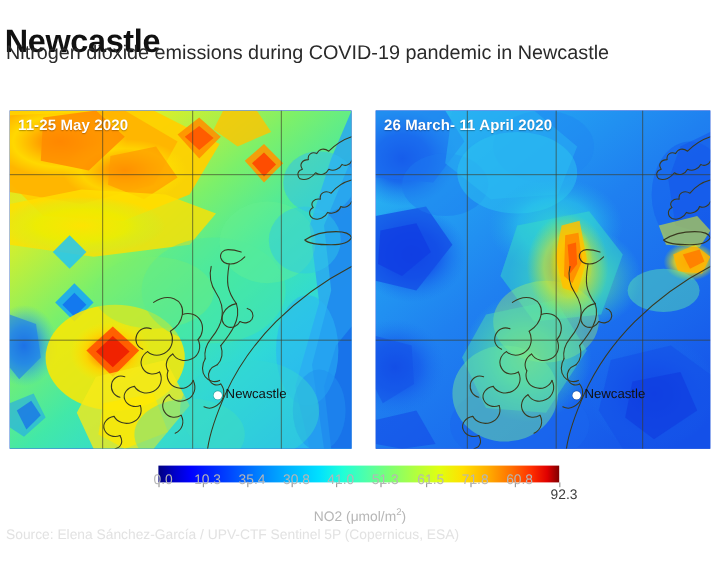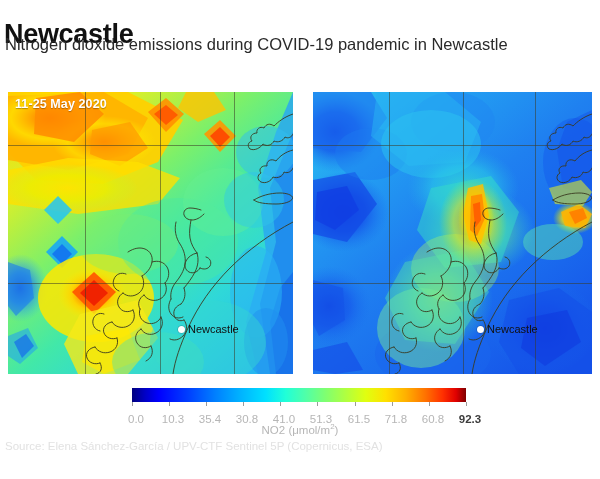--- a/index.html
+++ b/index.html
@@ -57,26 +57,26 @@
     font-size:11px;color:#111111;font-weight:400;
   }
 
   
   .cbar-wrap{position:absolute;left:0;top:386px;width:600px;height:60px;}
   .cbar{
     position:absolute;left:132px;top:2px;width:334px;height:14px;
   }
   .cbar-ticks{position:absolute;left:132px;top:16px;width:334px;height:6px;}
   .cbar-ticks i{position:absolute;top:0;width:1px;height:4px;background:#9a9a9a;}
-  .cbar-labels{position:absolute;left:0;top:27px;width:600px;height:16px;}
+  .cbar-labels{position:absolute;left:0;top:8px;width:600px;height:16px;}
   .cbar-labels span{
     position:absolute;top:0;transform:translateX(-50%);
     font-size:11.5px;color:#b6b6b6;white-space:nowrap;
   }
-  .cbar-labels span.last{color:#3c3c3c;font-weight:bold;}
+  .cbar-labels span.last{color:#3c3c3c;font-weight:normal;margin-top:13px;}
   .cbar-axis-label{
     position:absolute;left:0;top:36px;width:600px;text-align:center;
     font-size:11.5px;color:#b6b6b6;
   }
   .cbar-axis-label sup{font-size:8px;vertical-align:super;}
 
   
   .source{
     position:absolute;left:5px;top:440px;
     font-size:11.5px;color:#e2e2e2;white-space:nowrap;text-align:center;
@@ -369,20 +369,21 @@
         <path d="M137,254 C140,260 138,266 132,269"></path>
         <path d="M112,182 C107,180 102,182 100,187 C98,192 100,197 105,199"></path>
         <path d="M90,222 C85,220 80,223 79,228 C78,233 81,238 86,239"></path>
       </svg>
 
       <div class="city" style="left:164px;top:234px">
         <span class="dot"></span>
         <span class="cname">Newcastle</span>
       </div>
 
+      <div class="panel-label">26 March- 11 April 2020</div>
     </div>
   </div>
 
   <div class="cbar-wrap">
     <div class="cbar" style="background:linear-gradient(to right,
            #00007f 0%, #0000c8 4%, #0000ff 8%, #0040ff 17%, #0080ff 25%,
            #00b0ff 32%, #00e0ff 40%, #20ffd8 46%, #50ffa8 52%, #80ff70 58%,
            #b0ff40 64%, #e0ff10 70%, #ffe000 76%, #ffb000 82%, #ff7000 88%,
            #ff3000 93%, #e00000 97%, #7f0000 100%);"></div>
     <div class="cbar-ticks">

